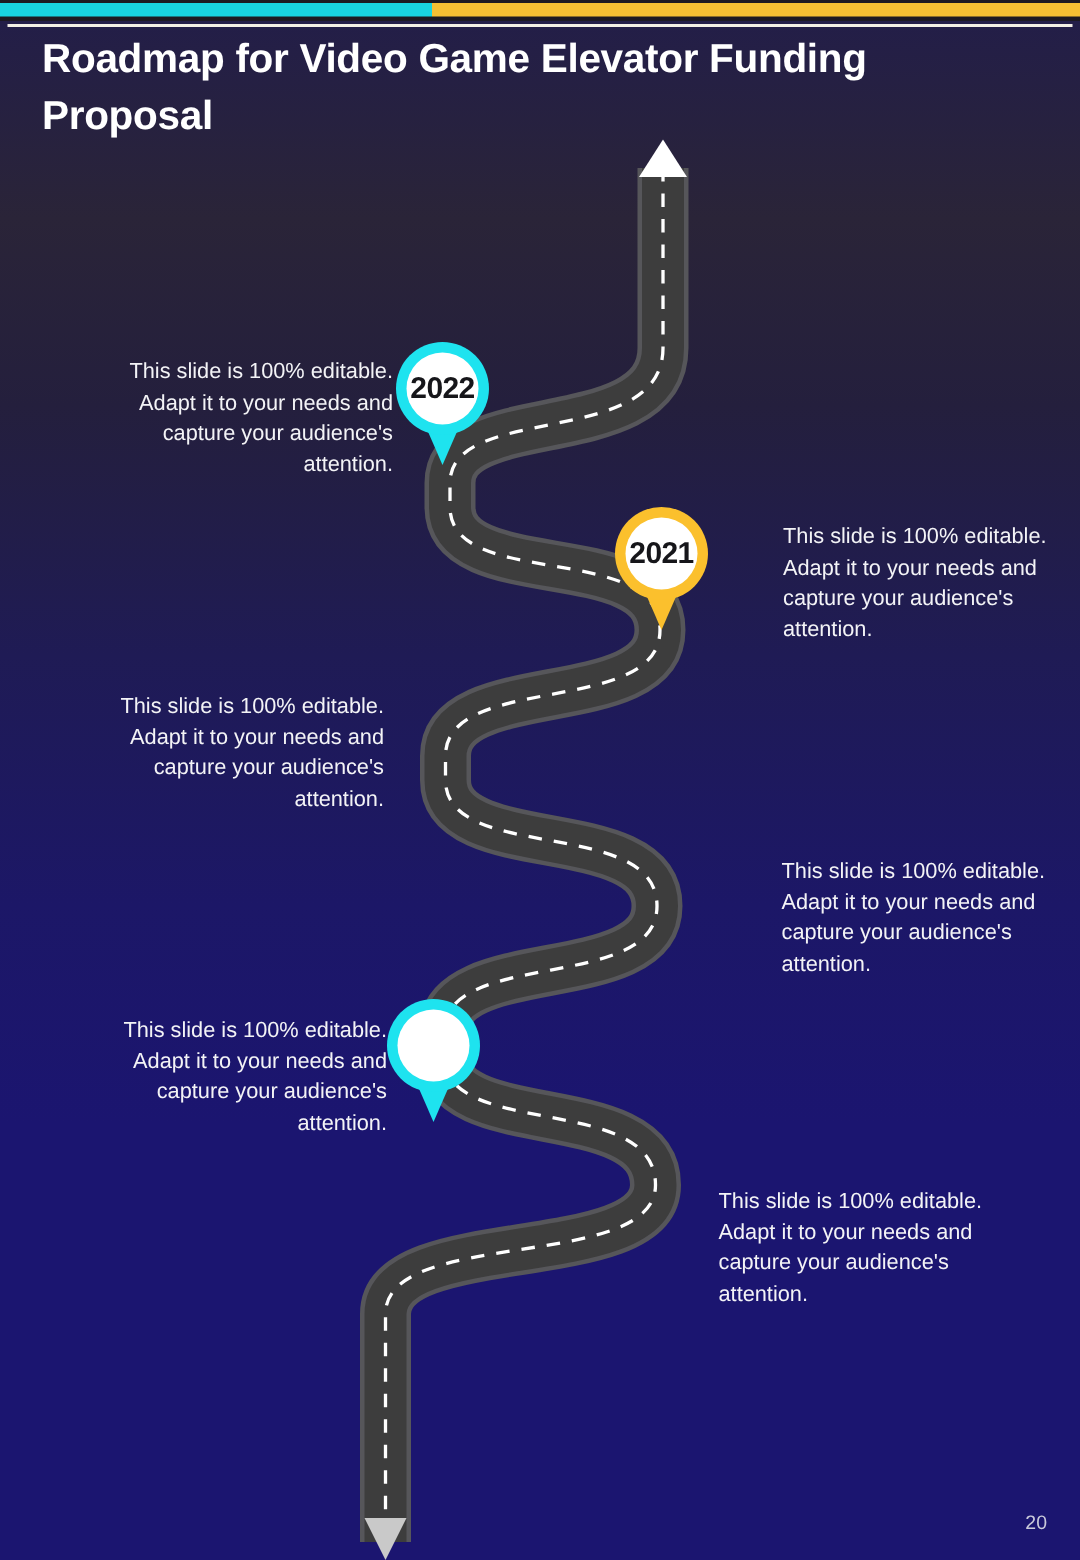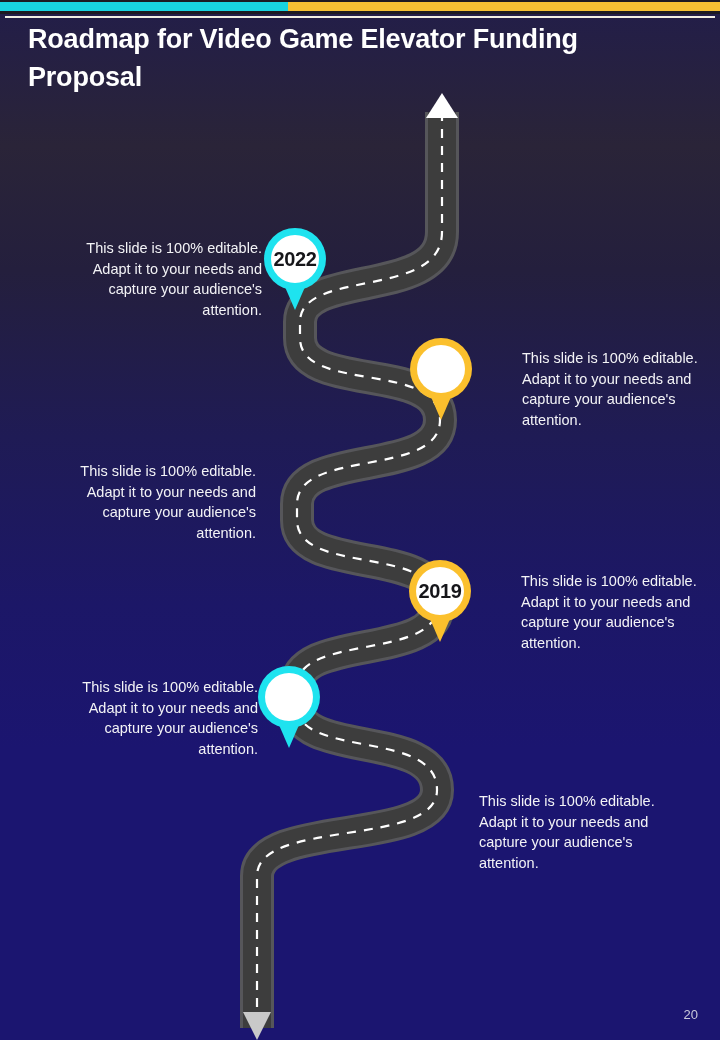--- a/index.html
+++ b/index.html
@@ -135,33 +135,26 @@
     <div class="yr">2022</div>
   </div>
   <div class="note right" style="left:50px; top:238px;">This slide is 100% editable. Adapt it to your needs and capture your audience's attention.</div>
 
   <div class="pin gold" style="left:410px; top:338px;">
     <svg class="tail" viewBox="0 0 40 46">
       <path d="M 0,0 L 40,0 L 20,46 Z" fill="#fbc02d"></path>
     </svg>
     <div class="bubble"></div>
     <div class="inner"></div>
+    <div class="yr">2021</div>
   </div>
   <div class="note left" style="left:498px; top:348px;">This slide is 100% editable. Adapt it to your needs and capture your audience's attention.</div>
 
   <div class="note right" style="left:44px; top:461px;">This slide is 100% editable. Adapt it to your needs and capture your audience's attention.</div>
 
-  <div class="pin gold" style="left:409px; top:560px;">
-    <svg class="tail" viewBox="0 0 40 46">
-      <path d="M 0,0 L 40,0 L 20,46 Z" fill="#fbc02d"></path>
-    </svg>
-    <div class="bubble"></div>
-    <div class="inner"></div>
-    <div class="yr">2019</div>
-  </div>
   <div class="note left" style="left:497px; top:571px;">This slide is 100% editable. Adapt it to your needs and capture your audience's attention.</div>
 
   <div class="pin cyan" style="left:258px; top:666px;">
     <svg class="tail" viewBox="0 0 40 46">
       <path d="M 0,0 L 40,0 L 20,46 Z" fill="#1ee3ef"></path>
     </svg>
     <div class="bubble"></div>
     <div class="inner"></div>
   </div>
   <div class="note right" style="left:46px; top:677px;">This slide is 100% editable. Adapt it to your needs and capture your audience's attention.</div>

